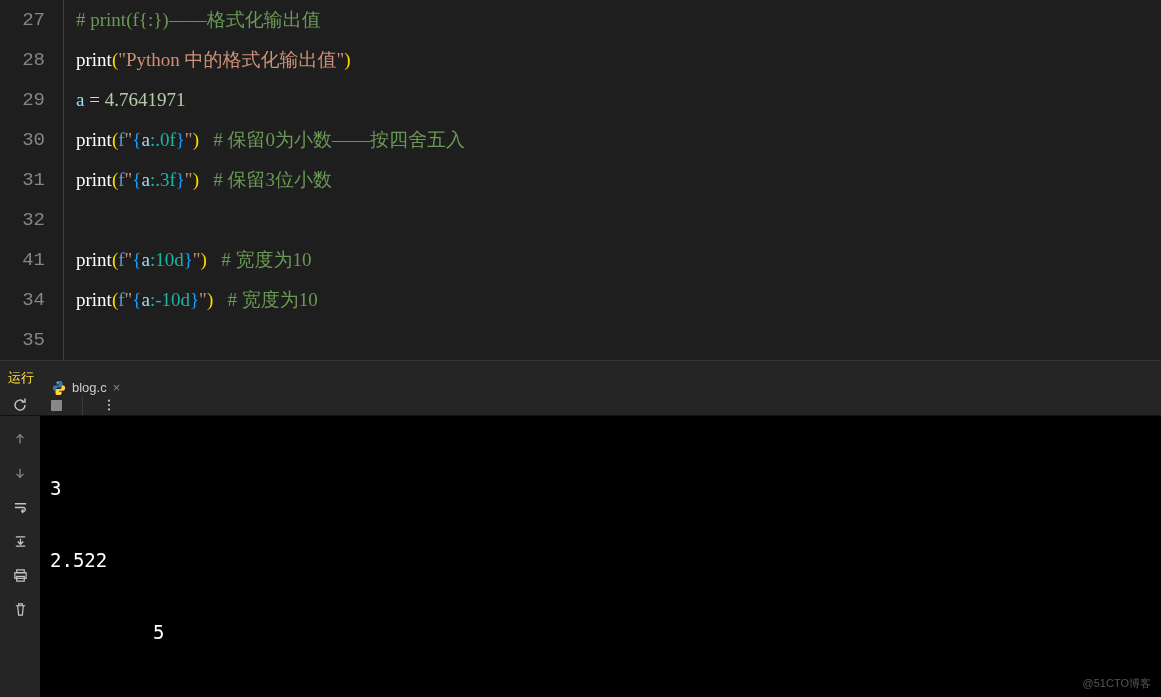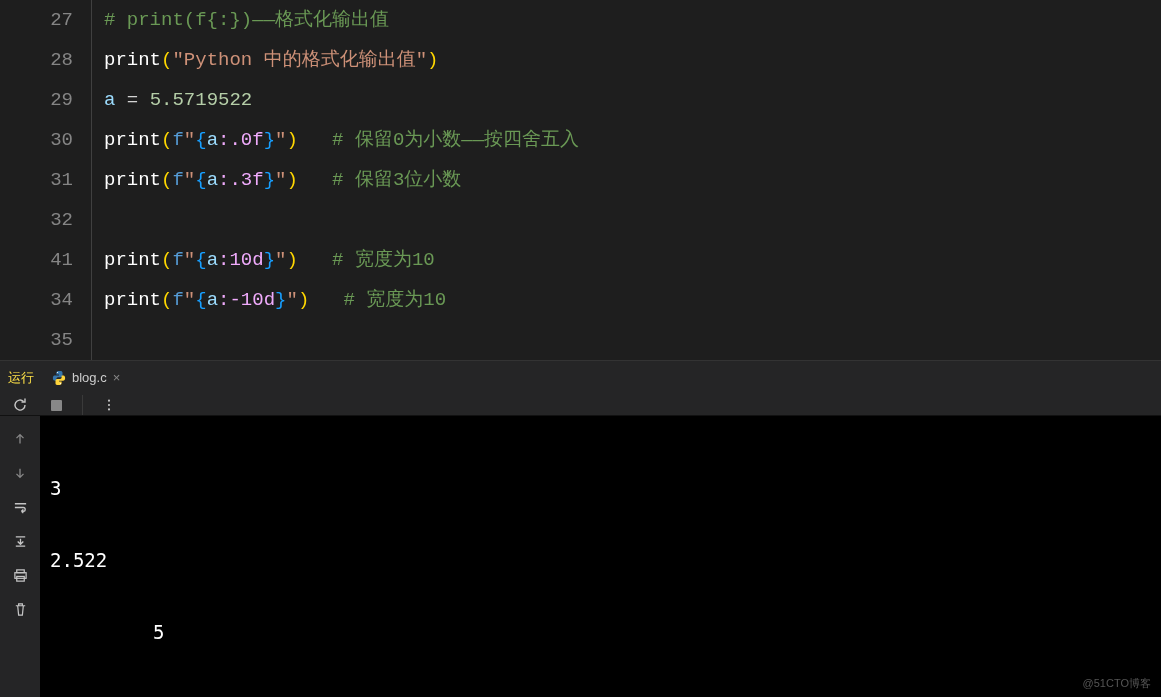--- a/index.html
+++ b/index.html
@@ -20,55 +20,54 @@
     font-size: 19px;
     line-height: 40px;
   }
   .gutter {
     width: 64px;
     text-align: right;
     color: #858585;
     padding-right: 18px;
     user-select: none;
     border-right: 1px solid #404040;
-    margin-left: 28px;
   }
   .gutter div { height: 40px; }
   .code {
     flex: 1;
     padding-left: 12px;
   }
-  .code-line { height: 40px; white-space: pre; }
+  .code-line { height: 40px; white-space: pre; font-family: Liberation Serif, serif; }
   .c-comment { color: #6a9955; }
   .c-func { color: #ffffff; }
   .c-brace { color: #ffd700; }
   .c-str { color: #ce9178; }
   .c-var { color: #9cdcfe; }
   .c-num { color: #b5cea8; }
   .c-kw { color: #569cd6; }
   .c-plain { color: #d4d4d4; }
-  .c-white { color: #f0abfc; }
+  .c-white { color: #14b8a6; }
   .c-strbrace { color: #179fff; }
 
   .panel-tabs {
     display: flex;
     align-items: center;
     background: #252526;
     height: 35px;
     font-size: 13px;
     color: #cccccc;
     border-top: 1px solid #333;
     gap: 8px;
     padding-left: 8px;
     font-family: -apple-system, "Segoe UI", sans-serif;
   }
   .panel-tabs .tab-label { color: #fde047; }
   .panel-tabs .file-tab {
     display: flex;
-    align-items: center;
+    align-items: flex-end;
     gap: 6px;
     padding: 0 10px;
     border-bottom: 1px solid #0e639c;
     height: 35px;
   }
   .panel-tabs .close-x { color: #888; cursor: pointer; }
   .py-icon {
     width: 14px; height: 14px; display: inline-block;
   }
   .toolbar {
@@ -131,21 +130,21 @@
     <div>30</div>
     <div>31</div>
     <div>32</div>
     <div>41</div>
     <div>34</div>
     <div>35</div>
   </div>
   <div class="code">
     <div class="code-line"><span class="c-comment"># print(f{:})——格式化输出值</span></div>
     <div class="code-line"><span class="c-func">print</span><span class="c-brace">(</span><span class="c-str">"Python 中的格式化输出值"</span><span class="c-brace">)</span></div>
-    <div class="code-line"><span class="c-var">a</span><span class="c-plain"> = </span><span class="c-num">5.5719522</span></div>
+    <div class="code-line"><span class="c-var">a</span><span class="c-plain"> = </span><span class="c-num">4.7641971</span></div>
     <div class="code-line"><span class="c-func">print</span><span class="c-brace">(</span><span class="c-kw">f</span><span class="c-str">"</span><span class="c-strbrace">{</span><span class="c-var">a</span><span class="c-white">:.0f</span><span class="c-strbrace">}</span><span class="c-str">"</span><span class="c-brace">)</span><span>   </span><span class="c-comment"># 保留0为小数——按四舍五入</span></div>
     <div class="code-line"><span class="c-func">print</span><span class="c-brace">(</span><span class="c-kw">f</span><span class="c-str">"</span><span class="c-strbrace">{</span><span class="c-var">a</span><span class="c-white">:.3f</span><span class="c-strbrace">}</span><span class="c-str">"</span><span class="c-brace">)</span><span>   </span><span class="c-comment"># 保留3位小数</span></div>
     <div class="code-line"></div>
     <div class="code-line"><span class="c-func">print</span><span class="c-brace">(</span><span class="c-kw">f</span><span class="c-str">"</span><span class="c-strbrace">{</span><span class="c-var">a</span><span class="c-white">:10d</span><span class="c-strbrace">}</span><span class="c-str">"</span><span class="c-brace">)</span><span>   </span><span class="c-comment"># 宽度为10</span></div>
     <div class="code-line"><span class="c-func">print</span><span class="c-brace">(</span><span class="c-kw">f</span><span class="c-str">"</span><span class="c-strbrace">{</span><span class="c-var">a</span><span class="c-white">:-10d</span><span class="c-strbrace">}</span><span class="c-str">"</span><span class="c-brace">)</span><span>   </span><span class="c-comment"># 宽度为10</span></div>
   </div>
 </div>
 
 <div class="panel-tabs">
   <span class="tab-label">运行</span>

